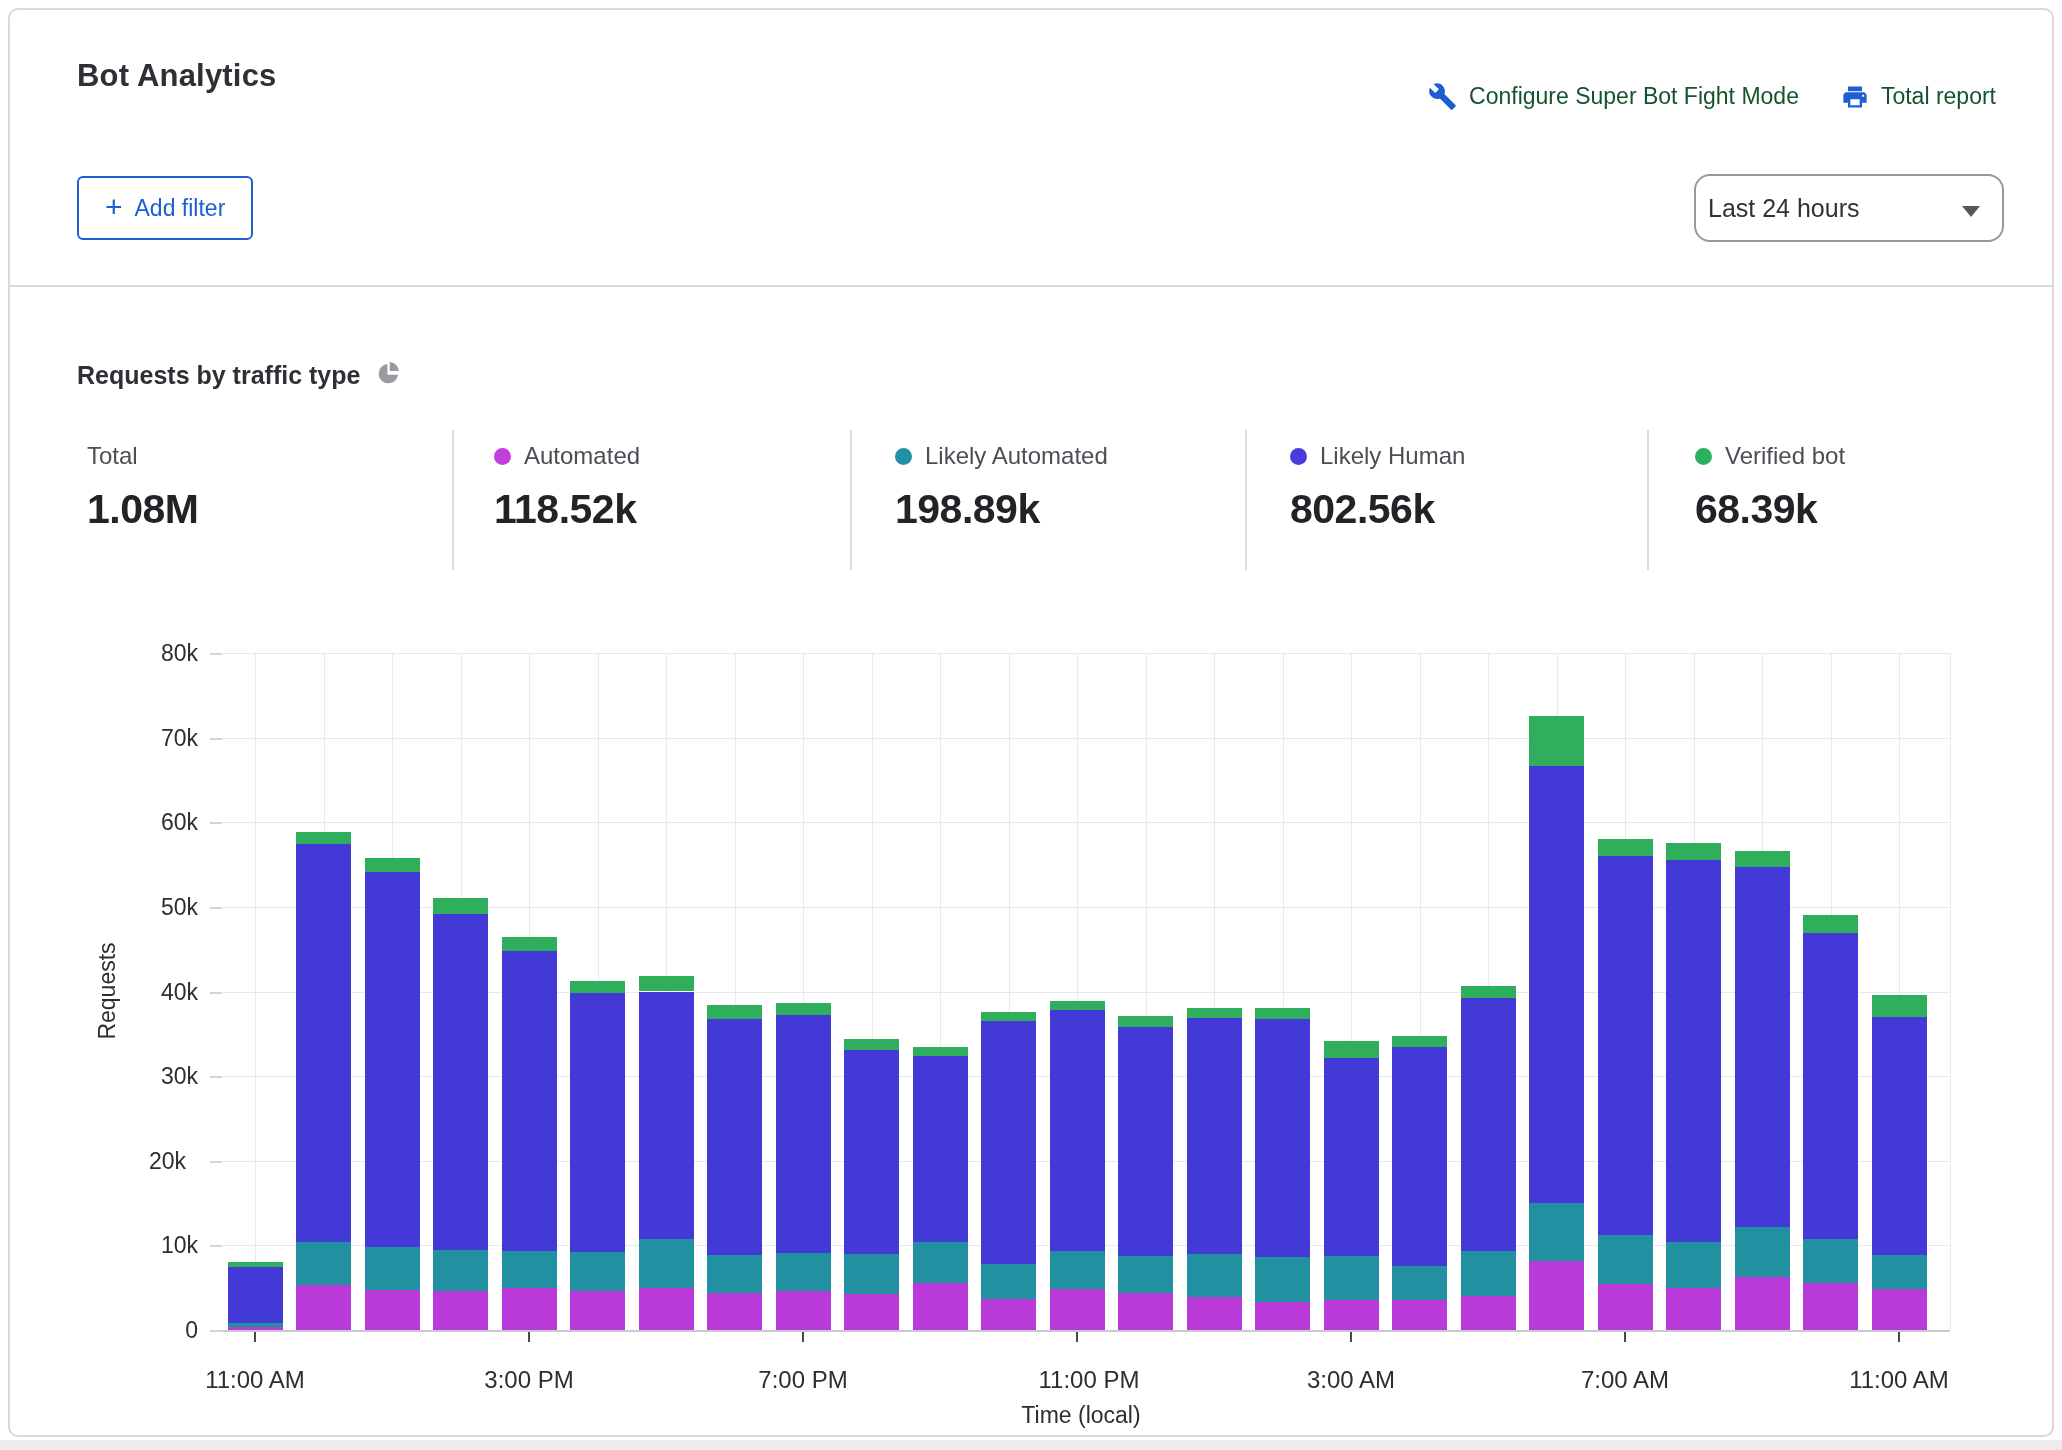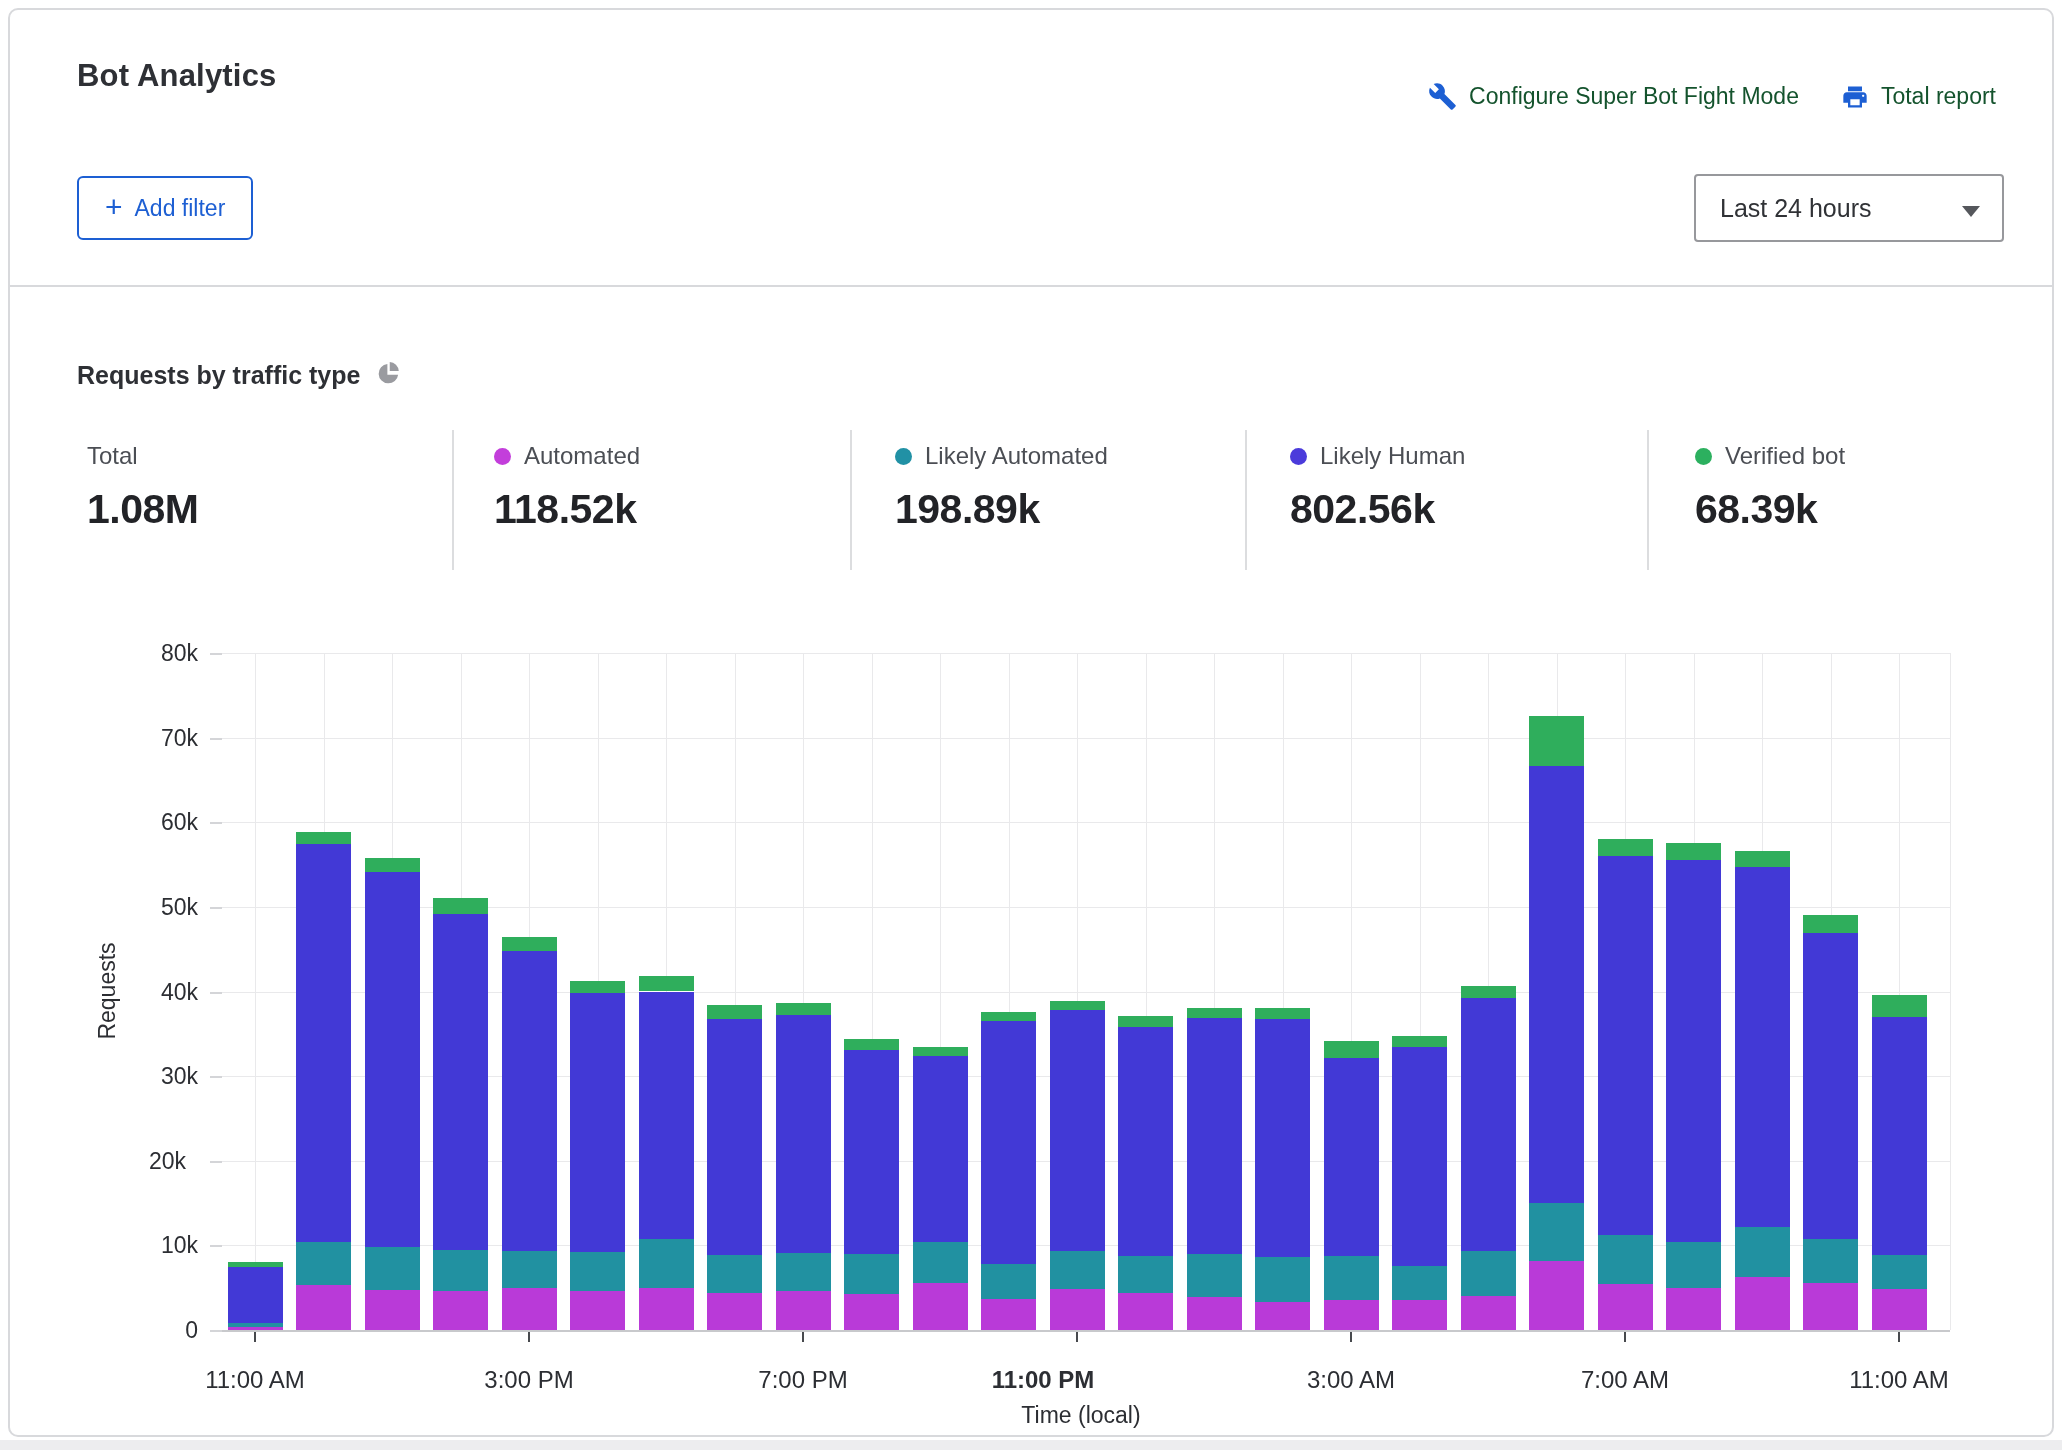--- a/index.html
+++ b/index.html
@@ -16,22 +16,22 @@
   .hlink svg { display:block; }
   .add-filter-btn {
     position:absolute; left:67px; top:166px; height:64px; padding:0 26px;
     display:inline-flex; align-items:center; gap:12px;
     border:2px solid #1d5fd3; border-radius:6px; background:#ffffff;
     color:#1d5fd3; font-size:23px; cursor:pointer; font-family:inherit;
   }
   .add-filter-btn .plus { font-size:30px; font-weight:400; line-height:1; margin-top:-2px; }
   .time-range {
     position:absolute; left:1684px; top:164px; width:310px; height:68px;
-    border:2px solid #97989c; border-radius:4px; background:#ffffff;
-    display:flex; align-items:center; padding:0 24px; cursor:pointer;
+    border:2px solid #97989c; border-radius:16px; background:#ffffff;
+    display:flex; align-items:center; padding:0 12px; cursor:pointer;
   }
   .time-range .val { font-size:25px; color:#303236; }
   .caret {
     position:absolute; right:22px; top:30px; width:0; height:0;
     border-left:9px solid transparent; border-right:9px solid transparent;
     border-top:11px solid #55575c;
   }
   .section-title-row { position:absolute; left:67px; top:350px; display:flex; align-items:center; gap:16px; }
   .section-title { font-size:25px; font-weight:700; color:#2e3035; }
   .stat { position:absolute; top:432px; }
@@ -357,21 +357,21 @@
           <div class="seg" style="left: 0px; width: 100%; top: 363.887px; height: 237.796px; background: rgb(66, 57, 214);"></div>
           <div class="seg" style="left: 0px; width: 100%; top: 341.885px; height: 22.0025px; background: rgb(47, 174, 92);"></div>
         </div>
         <div class="x-tick" style="left: 244px; top: 1322px;"></div>
         <div class="x-lab" style="left: 150px; top: 1356px;">11:00 AM</div>
         <div class="x-tick" style="left: 518px; top: 1322px;"></div>
         <div class="x-lab" style="left: 424px; top: 1356px;">3:00 PM</div>
         <div class="x-tick" style="left: 792px; top: 1322px;"></div>
         <div class="x-lab" style="left: 698px; top: 1356px;">7:00 PM</div>
         <div class="x-tick" style="left: 1066px; top: 1322px;"></div>
-        <div class="x-lab" style="left: 938px; top: 1356px; font-weight: bold;">11:00 PM</div>
+        <div class="x-lab" style="left: 984px; top: 1356px;">11:00 PM</div>
         <div class="x-tick" style="left: 1340px; top: 1322px;"></div>
         <div class="x-lab" style="left: 1246px; top: 1356px;">3:00 AM</div>
         <div class="x-tick" style="left: 1614px; top: 1322px;"></div>
         <div class="x-lab" style="left: 1520px; top: 1356px;">7:00 AM</div>
         <div class="x-tick" style="left: 1888px; top: 1322px;"></div>
         <div class="x-lab" style="left: 1794px; top: 1356px;">11:00 AM</div>
       </div>
 
   </div>
   <div class="bottom-strip"></div>

